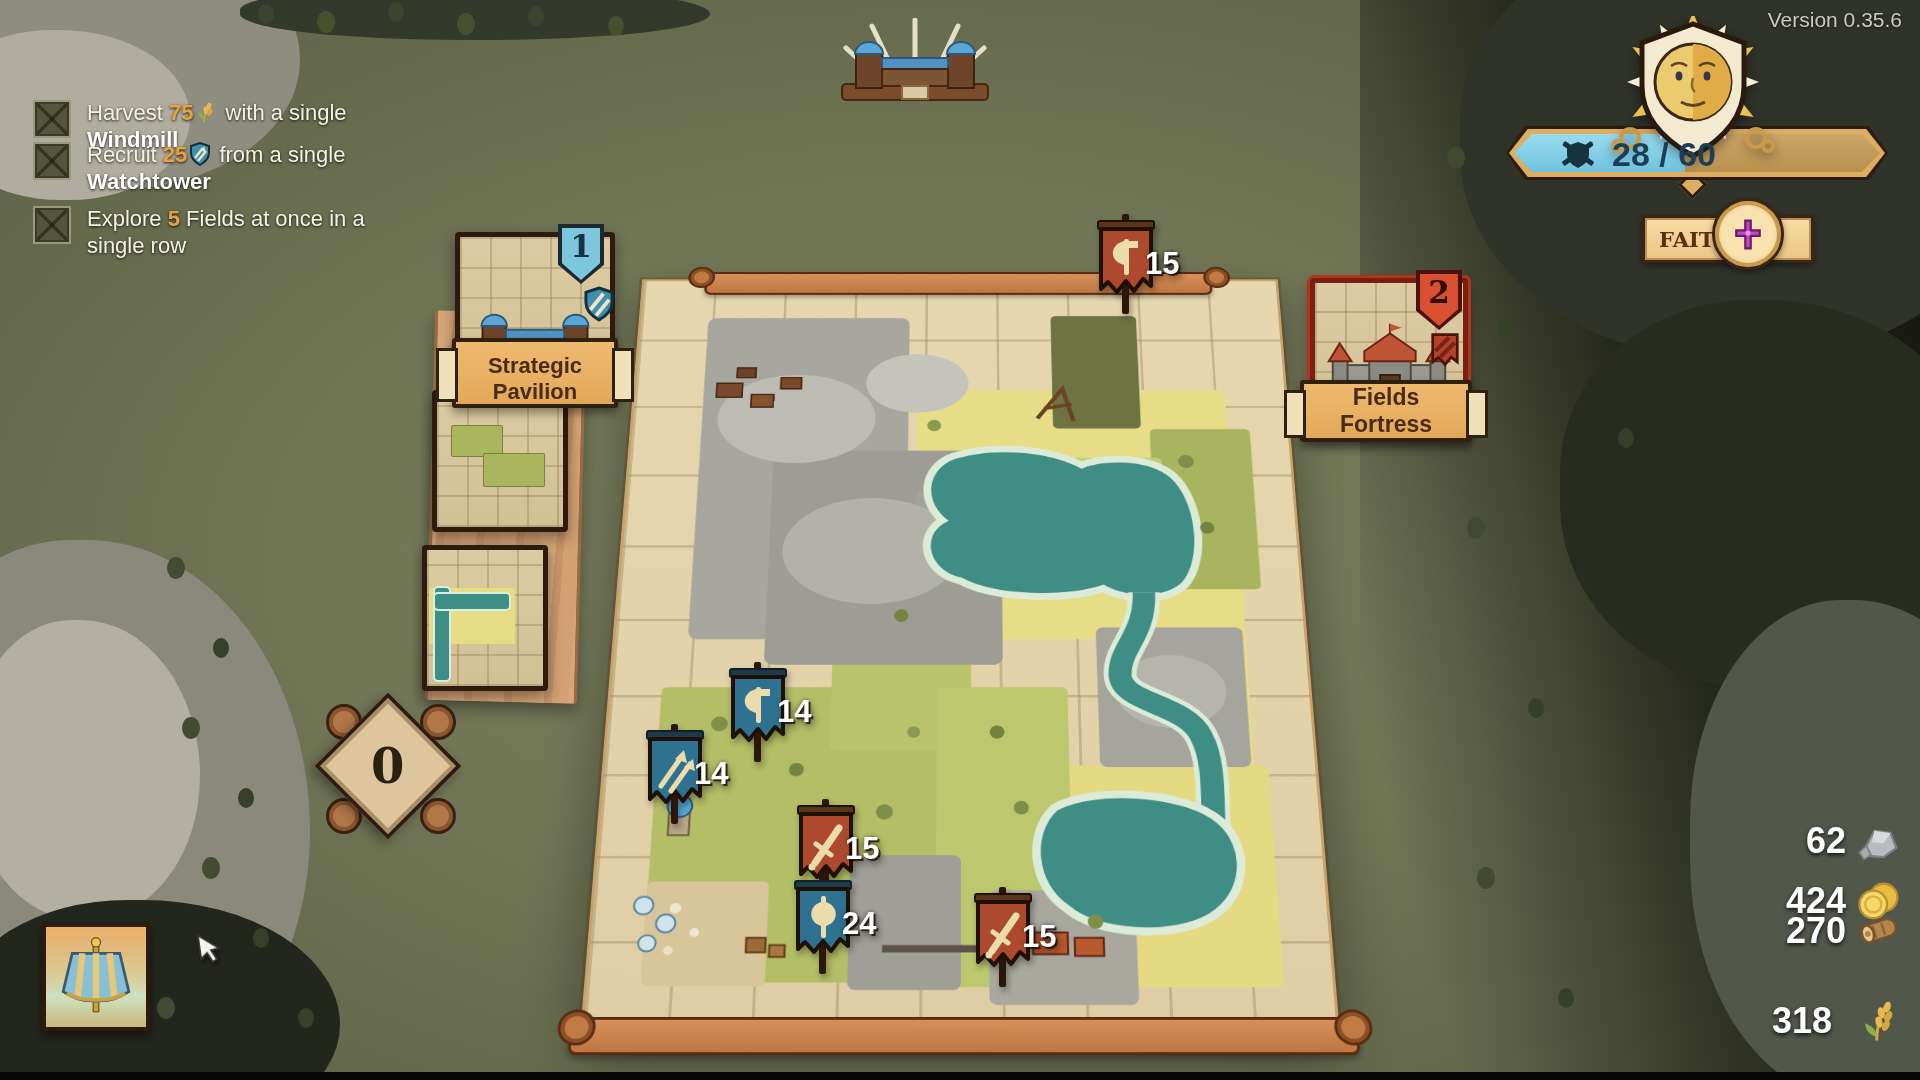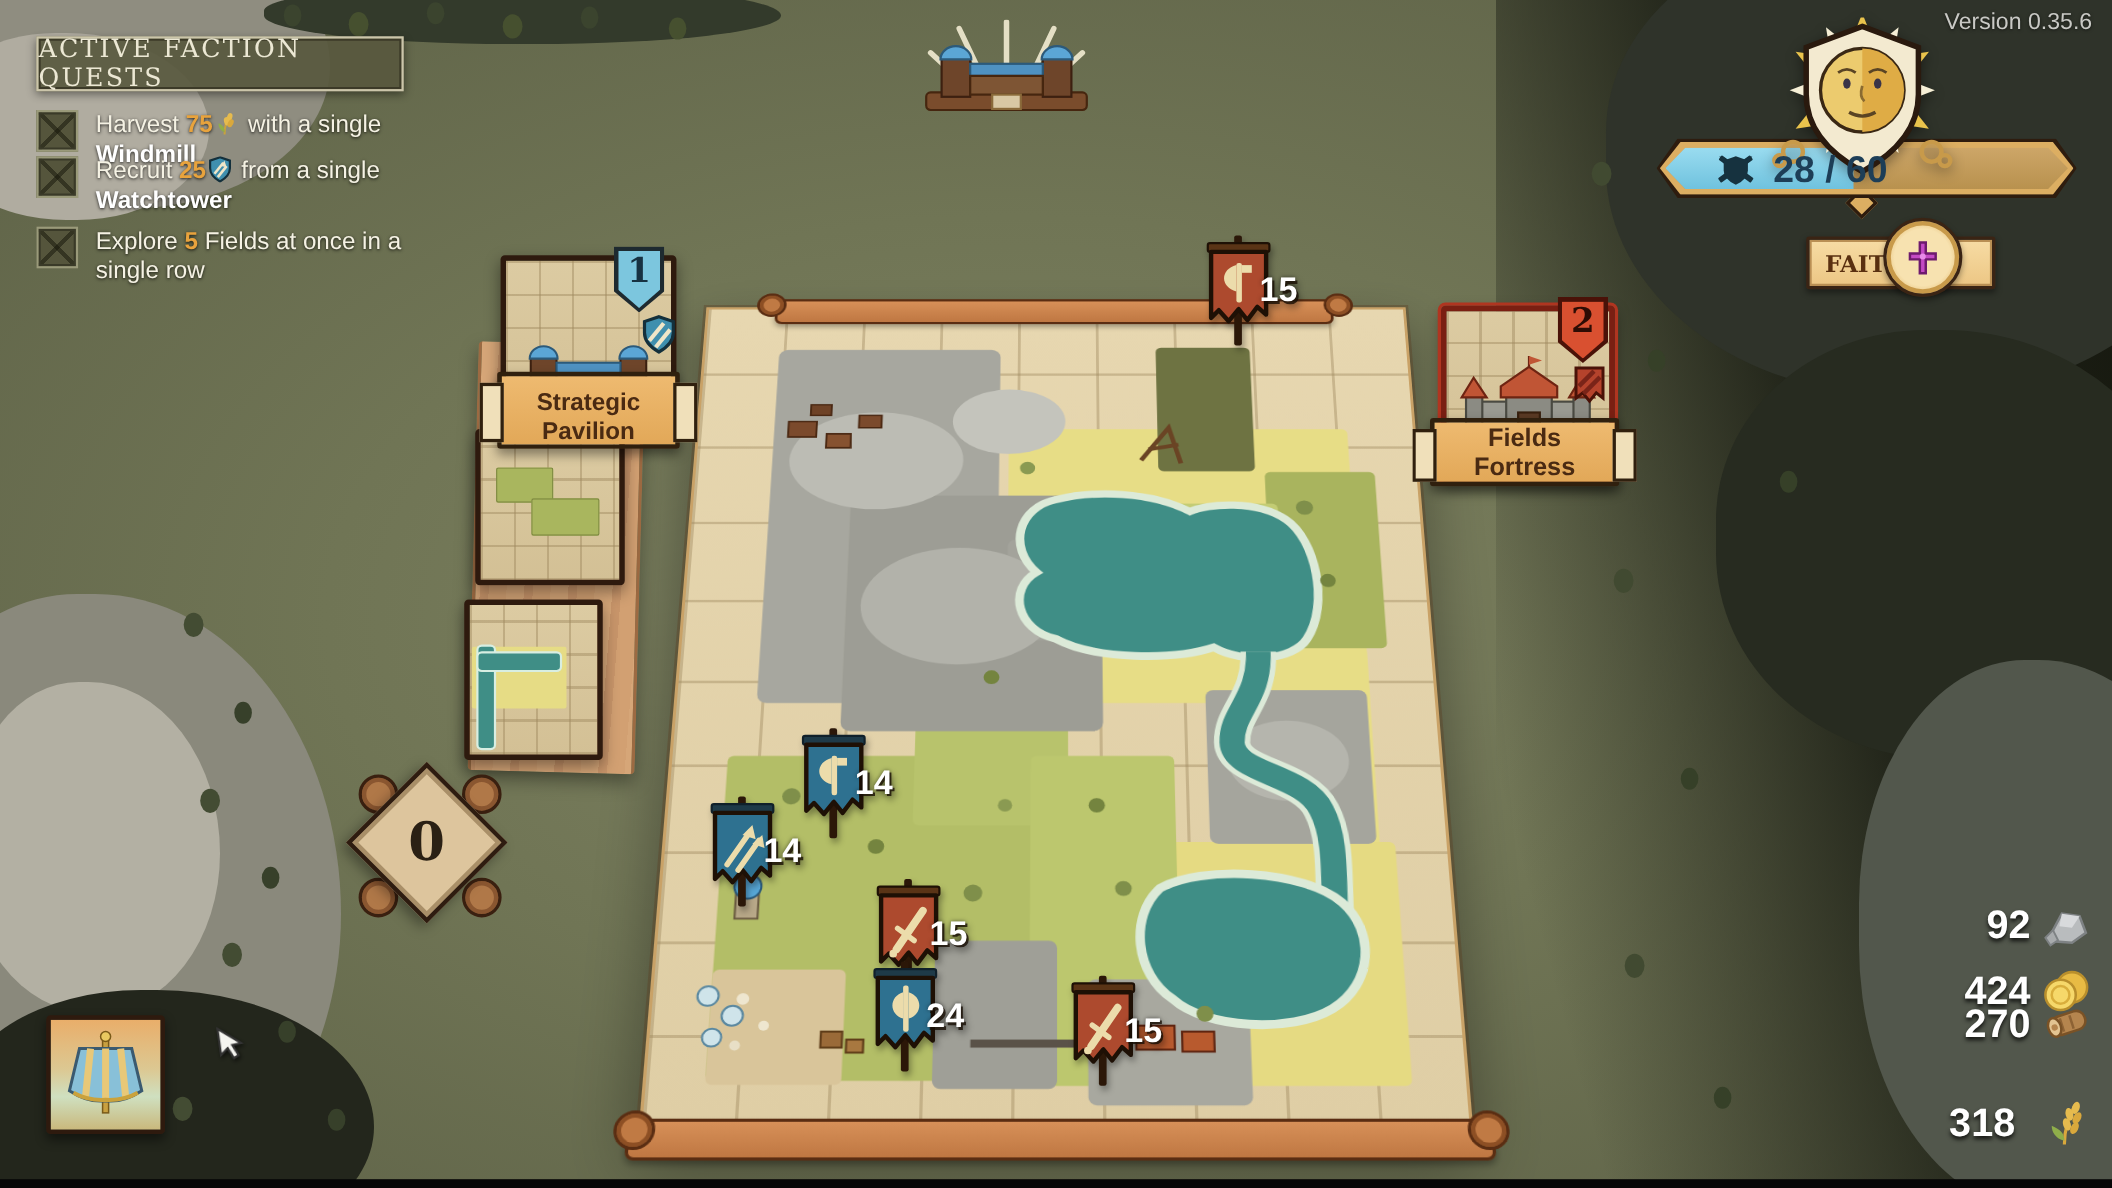--- a/index.html
+++ b/index.html
@@ -331,21 +331,20 @@
       <rect x="29" y="2" width="7" height="100" rx="2" fill="#2b1708"></rect>
       <rect x="5" y="9" width="56" height="8" rx="2" fill="#5a3416" stroke="#1e1005" stroke-width="2"></rect>
       <path class="bb red" d="M8,17 H58 V74 L50,67 L41,79 L33,69 L24,80 L15,70 L8,77 Z"></path>
       <line x1="22" y1="66" x2="46" y2="31" stroke="#ecdcab" stroke-width="7" stroke-linecap="round"></line>
       <line x1="23" y1="47" x2="38" y2="58" stroke="#ecdcab" stroke-width="5" stroke-linecap="round"></line>
       <circle cx="19" cy="70" r="3.5" fill="#ecdcab"></circle>
     </svg>
     <span class="count">15</span>
   </div>
 
-  <div id="quest-title">ACTIVE FACTION QUESTS</div>
   <div class="quest-row" style="top:100px;">
     <div class="qbox"></div>
     <div class="qtext">
       <span>Harvest</span>
       <span class="gold">75</span><svg class="q-ic" width="22" height="22" viewBox="0 0 24 24">
           <path d="M10,22 C10,14 11,9 15,3" stroke="#caa23c" stroke-width="2" fill="none"></path>
           <ellipse cx="15" cy="5" rx="2.6" ry="4.2" fill="#e6bb4e" transform="rotate(18 15 5)"></ellipse>
           <ellipse cx="12" cy="9" rx="2.6" ry="4.2" fill="#e6bb4e" transform="rotate(-12 12 9)"></ellipse>
           <ellipse cx="16" cy="11" rx="2.6" ry="4.2" fill="#d9a83c" transform="rotate(28 16 11)"></ellipse>
           <path d="M10,20 C5,18 4,14 4,11 C9,13 10,16 10,20" fill="#8fae4a"></path>
@@ -523,21 +522,21 @@
   <svg class="abs" style="left:1430px;top:330px;z-index:4;" width="30" height="42" viewBox="0 0 22 28">
     <path d="M2,2 H20 V22 L15.5,18.5 L11,24 L6.5,18.5 L2,22 Z" fill="#b5432c" stroke="#4a1208" stroke-width="2"></path>
     <line x1="4" y1="14" x2="14" y2="4" stroke="#7a2418" stroke-width="3"></line>
     <line x1="7" y1="19" x2="18" y2="8" stroke="#7a2418" stroke-width="3"></line>
   </svg>
   <div class="ribbon" style="left:1300px;top:380px;width:164px;height:54px;font-size:23px;">
     <span>Fields Fortress</span>
   </div>
 
   <div class="res-row" style="top:818px;">
-    <span class="res-val">92</span>
+    <span class="res-val">62</span>
     <svg width="46" height="46" viewBox="0 0 40 40">
       <polygon points="8,26 16,11 30,13 35,26 24,34 11,33" fill="#b9bcbe" stroke="#7e8284" stroke-width="2"></polygon>
       <polygon points="16,11 30,13 24,22 14,21" fill="#d8dadc"></polygon>
       <polygon points="3,30 9,24 13,32 7,36" fill="#a8abad" stroke="#7e8284" stroke-width="1.5"></polygon>
     </svg>
   </div>
   <div class="res-row" style="top:878px;">
     <span class="res-val">424</span>
     <svg width="46" height="46" viewBox="0 0 40 40">
       <circle cx="24" cy="17" r="12" fill="#e8bb44" stroke="#b98f2c" stroke-width="2"></circle>

